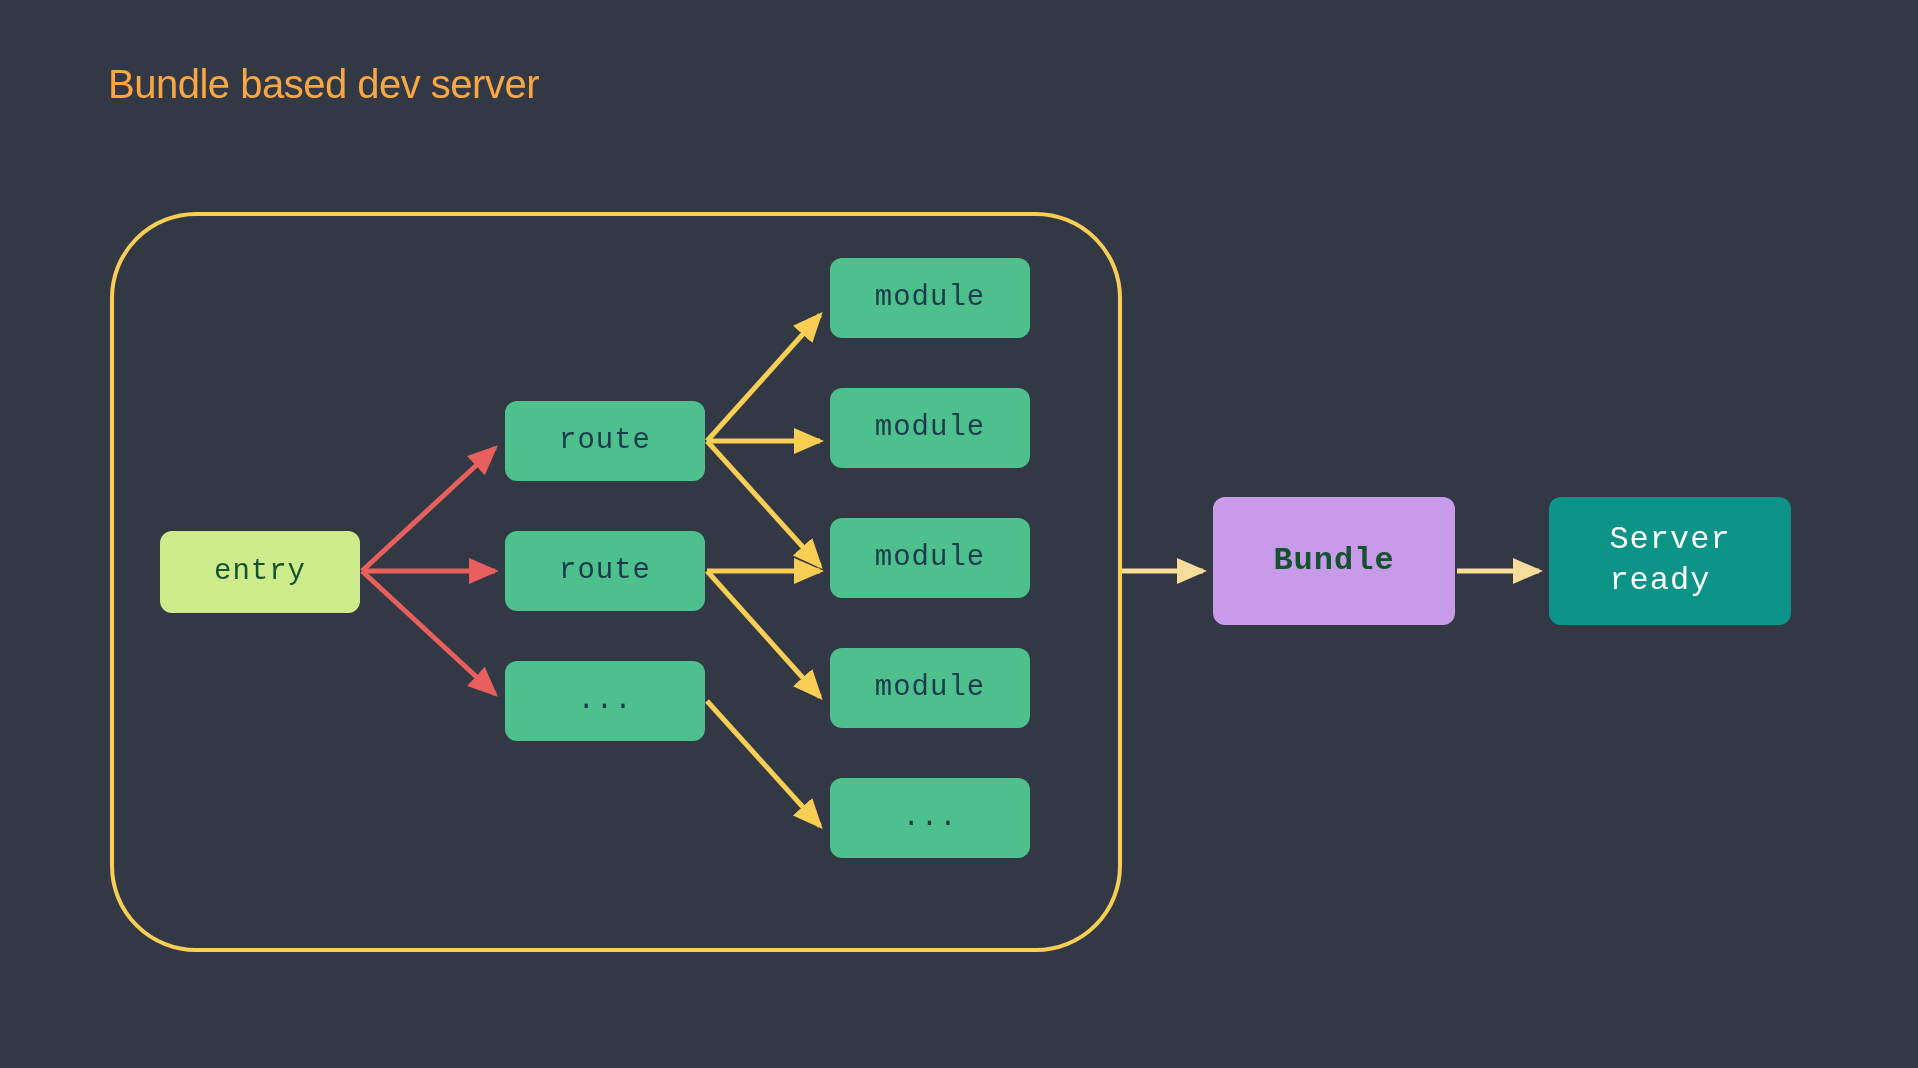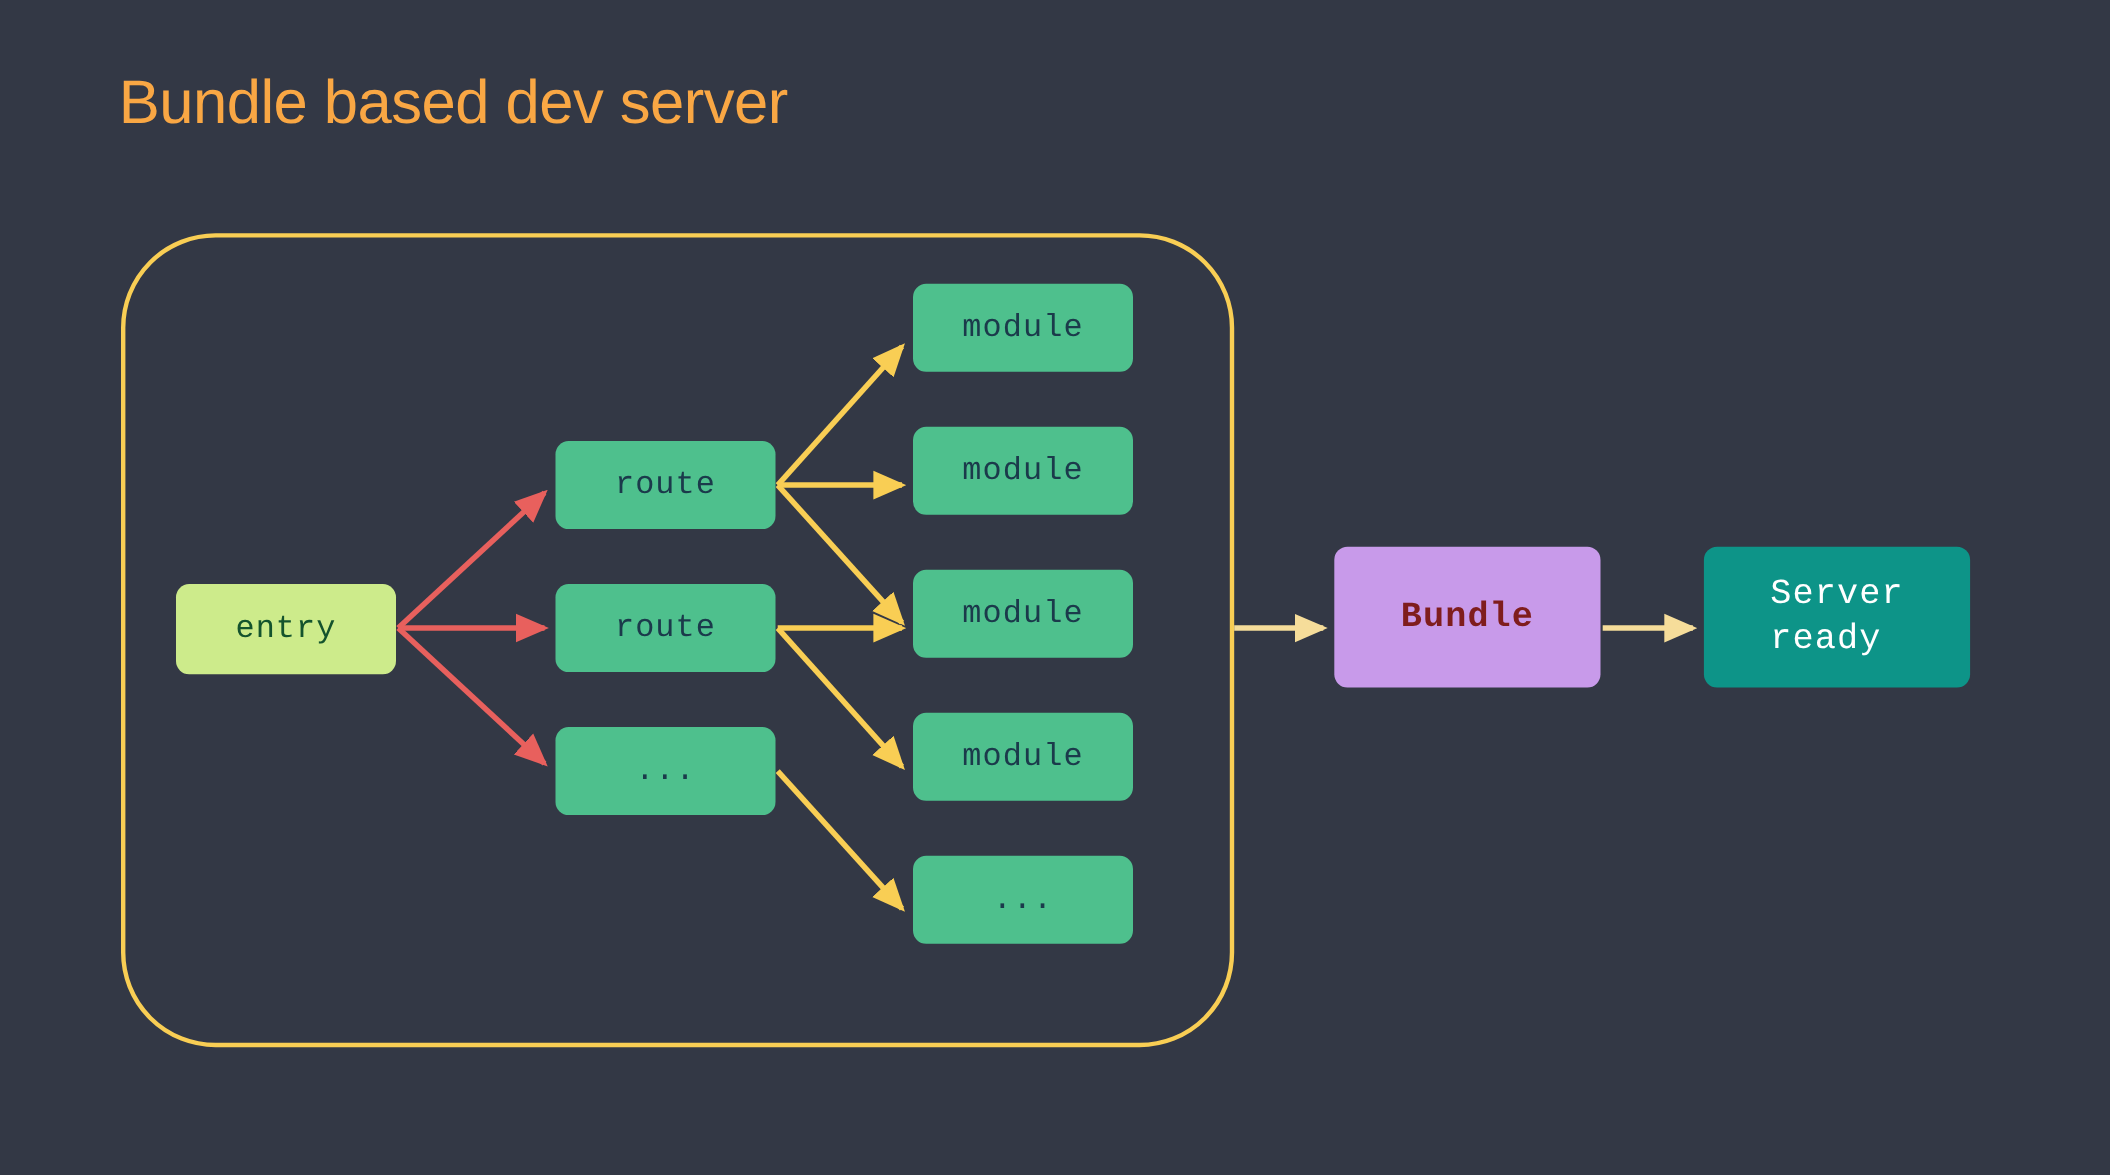--- a/index.html
+++ b/index.html
@@ -19,21 +19,21 @@
     position: relative;
     width: 1918px;
     height: 1068px;
     background: #333845;
   }
   #title {
     position: absolute;
     left: 108px;
     top: 62px;
     font-family: "Liberation Sans", sans-serif;
-    font-size: 56px;
+    font-size: 40px;
     font-weight: 500;
     letter-spacing: -0.5px;
     color: #f9a744;
     white-space: nowrap;
     line-height: 1.1;
   }
   #edges {
     position: absolute;
     left: 0;
     top: 0;
@@ -65,21 +65,21 @@
   .node.entry {
     background: #cdeb8b;
     color: #14532d;
   }
   .node.green {
     background: #4ec08d;
     color: #1b3a4b;
   }
   .node.bundle {
     background: #c89aea;
-    color: #7f1d1d;
+    color: #14532d;
     font-weight: bold;
     font-size: 32px;
   }
   .node.server {
     background: #0d9488;
     color: #ffffff;
     font-weight: normal;
     font-size: 32px;
   }
 </style>

